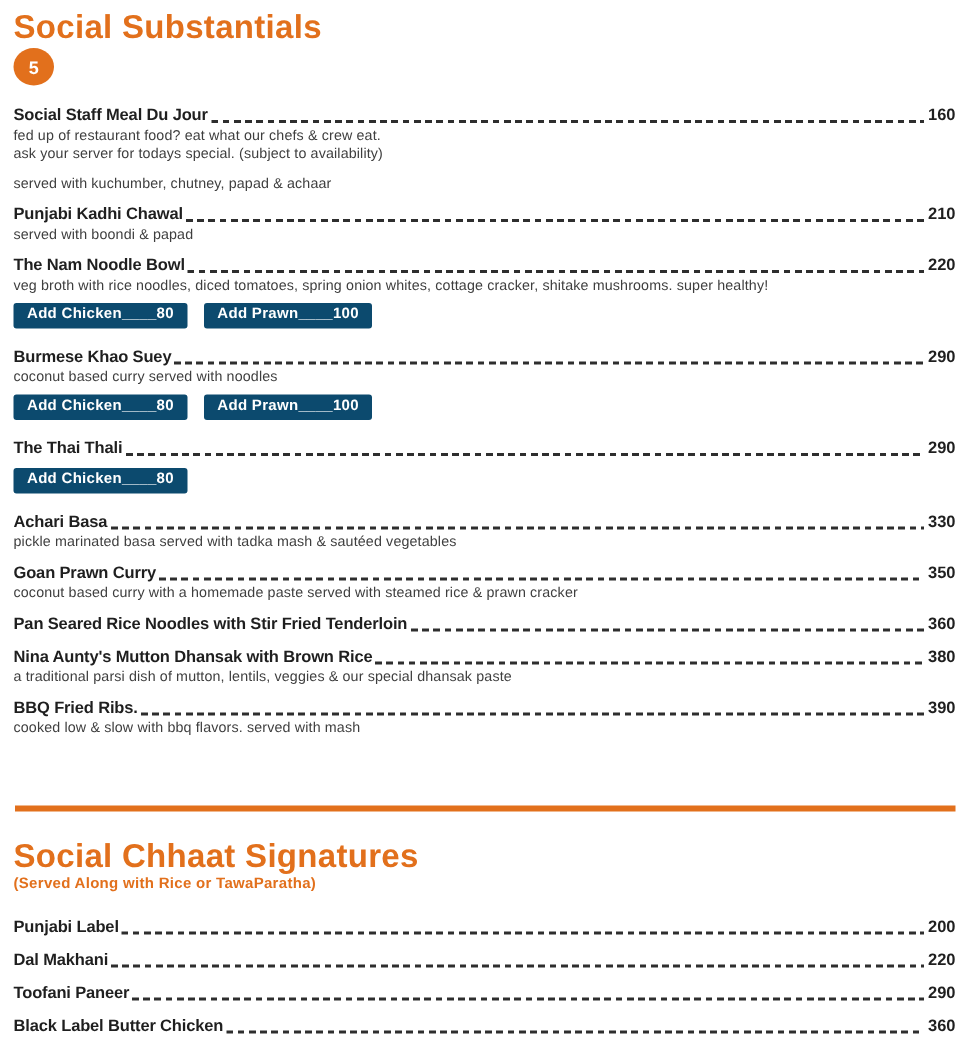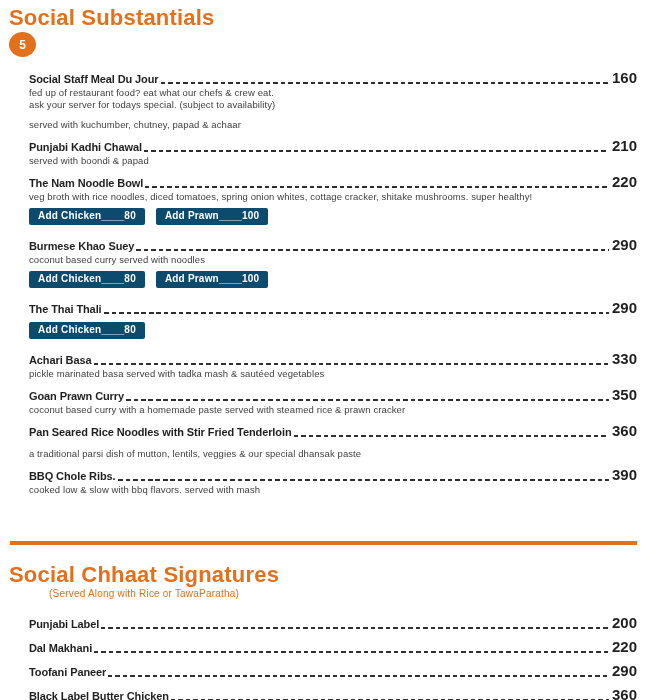--- a/index.html
+++ b/index.html
@@ -9,44 +9,44 @@
     -webkit-font-smoothing:antialiased;
   }
   .page{padding:6px 13px 0 9px;box-sizing:border-box;width:650px;}
 
   .section-header{display:flex;align-items:flex-start;justify-content:space-between;flex-direction:column;}
   .section-title{
     color:#e2701c;font-size:22px;font-weight:bold;letter-spacing:0.2px;
     line-height:24px;transform-origin:left top;
   }
   .section-subtitle{
-    color:#e2701c;font-size:10px;font-weight:normal;letter-spacing:0.2px;
-    line-height:12px;margin-top:1px;text-align:center;
+    color:#e2701c;font-size:10px;font-weight:bold;letter-spacing:0.2px;
+    line-height:12px;margin-top:1px;
   }
   .badge{
     width:27px;height:25px;border-radius:50%;background:#e2701c;
     color:#ffffff;font-size:12px;font-weight:bold;
     display:flex;align-items:center;justify-content:center;flex:none;margin-top:2px;
   }
   .header-1{margin-bottom:14px;}
   .header-2{margin-bottom:16px;}
 
-  .item{margin-bottom:9px;margin-left:20px;}
+  .item{margin-bottom:9px;}
   .item.has-addons{margin-bottom:13px;}
   .item-line{display:flex;align-items:baseline;}
   .item-name{
     font-size:11px;font-weight:bold;color:#1f1f1f;letter-spacing:-0.1px;
     line-height:13px;white-space:nowrap;
   }
   .leader{
     flex:1;align-self:flex-end;height:2px;margin:0 3px 2px 2px;
     background-image:repeating-linear-gradient(to right,#2e2e2e 0 4.5px,transparent 4.5px 7.5px);
   }
   .item-price{
-    font-size:15px;font-weight:bold;color:#1f1f1f;white-space:nowrap;line-height:13px;
+    font-size:11px;font-weight:bold;color:#1f1f1f;white-space:nowrap;line-height:13px;
   }
   .item-desc{
     font-size:9.5px;color:#3e3e3e;line-height:11px;margin-top:1px;letter-spacing:0.1px;
   }
   .addon-row{display:flex;margin-top:6px;}
   .addon-chip{
     background:#0c4a6e;color:#ffffff;font-size:10px;font-weight:bold;
     padding:2px 9px 3px 9px;border-radius:2px;margin-right:11px;line-height:12px;
     letter-spacing:0.2px;
   }
@@ -138,25 +138,30 @@
           <div class="item-desc">coconut based curry with a homemade paste served with steamed rice &amp; prawn cracker</div>
         </div>
         <div class="item">
           <div class="item-line">
             <span class="item-name">Pan Seared Rice Noodles with Stir Fried Tenderloin</span>
             <span class="leader"></span>
             <span class="item-price">360</span>
           </div>
         </div>
         <div class="item">
+          <div class="item-line">
+            <span class="item-name">Nina Aunty's Mutton Dhansak with Brown Rice</span>
+            <span class="leader"></span>
+            <span class="item-price">380</span>
+          </div>
           <div class="item-desc">a traditional parsi dish of mutton, lentils, veggies &amp; our special dhansak paste</div>
         </div>
         <div class="item">
           <div class="item-line">
-            <span class="item-name">BBQ Chole Ribs.</span>
+            <span class="item-name">BBQ Fried Ribs.</span>
             <span class="leader"></span>
             <span class="item-price">390</span>
           </div>
           <div class="item-desc">cooked low &amp; slow with bbq flavors. served with mash</div>
         </div>
       </div>
   </div>
 
   <div class="divider"></div>
 

